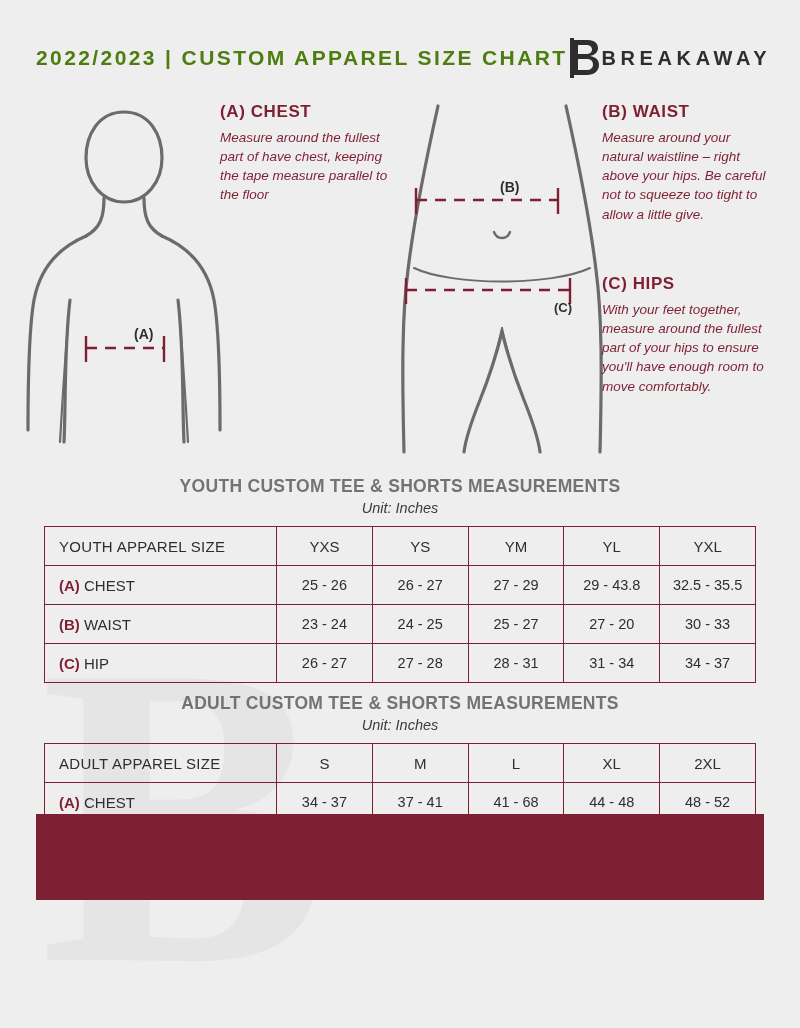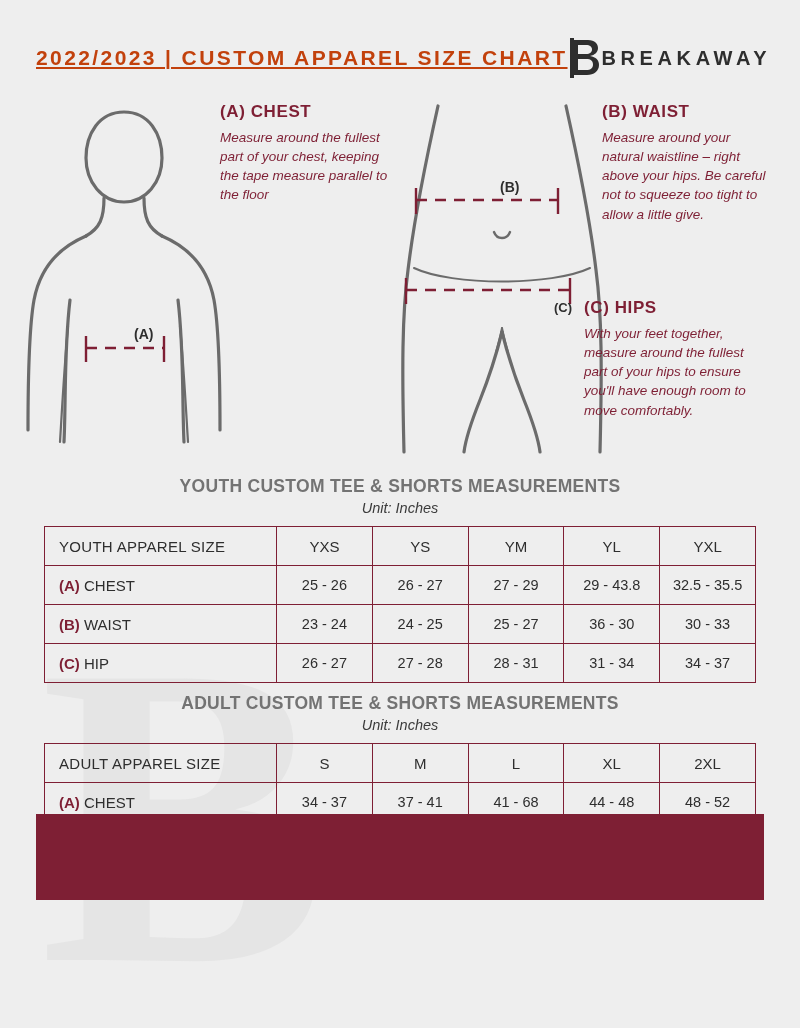--- a/index.html
+++ b/index.html
@@ -39,23 +39,22 @@
   .header {
     display: flex;
     align-items: center;
     justify-content: space-between;
     padding: 38px 36px 0 36px;
   }
   .header-title {
     font-size: 21px;
     font-weight: bold;
     letter-spacing: 2.4px;
-    color: #c2410c;
+    color: #4d7c0f;
     white-space: nowrap;
-    text-decoration: underline;
   }
   .brand {
     display: flex;
     align-items: center;
   }
   .brand-mark {
     width: 34px;
     height: 40px;
     position: relative;
   }
@@ -91,21 +90,21 @@
   }
   .callout-body {
     font-size: 13.5px;
     font-style: italic;
     line-height: 1.42;
     color: #7e1f34;
     margin: 0;
   }
   .callout-chest { left: 220px; top: 6px; width: 168px; }
   .callout-waist { left: 602px; top: 6px; width: 166px; }
-  .callout-hips  { left: 584px; top: 178px; width: 170px; margin-top: 24px; }
+  .callout-hips  { left: 602px; top: 178px; width: 170px; }
 
   
   .section {
     margin-top: 10px;
     padding: 0 44px;
   }
   .sec-title {
     text-align: center;
     font-size: 17.5px;
     font-weight: bold;
@@ -245,21 +244,21 @@
           <line x1="14" y1="190" x2="178" y2="190" stroke="#7e1f34" stroke-width="2.4" stroke-dasharray="11 8"></line>
           <path d="M14 178 L14 204" stroke="#7e1f34" stroke-width="2.4"></path>
           <path d="M178 178 L178 204" stroke="#7e1f34" stroke-width="2.4"></path>
         </g>
         <text x="162" y="212" font-family="Liberation Sans, sans-serif" font-size="13" font-weight="bold" fill="#2e2e2e">(C)</text>
       </svg>
     </span>
 
     <div class="callout callout-chest">
       <p class="callout-title">(A) CHEST</p>
-      <p class="callout-body">Measure around the fullest part of your chest, keeping the tape measure parallel to the floor</p>
+      <p class="callout-body">Measure around the fullest part of have chest, keeping the tape measure parallel to the floor</p>
     </div>
 
     <div class="callout callout-waist">
       <p class="callout-title">(B) WAIST</p>
       <p class="callout-body">Measure around your natural waistline – right above your hips. Be careful not to squeeze too tight to allow a little give.</p>
     </div>
 
     <div class="callout callout-hips">
       <p class="callout-title">(C) HIPS</p>
       <p class="callout-body">With your feet together, measure around the fullest part of your hips to ensure you'll
@@ -296,21 +295,21 @@
           <td>26 - 27</td>
           <td>27 - 29</td>
           <td>29 - 43.8</td>
           <td>32.5 - 35.5</td>
         </tr>
         <tr>
           <td class="row-head"><span class="tag">(B)</span> <span>WAIST</span></td>
           <td>23 - 24</td>
           <td>24 - 25</td>
           <td>25 - 27</td>
-          <td>36 - 30</td>
+          <td>27 - 20</td>
           <td>30 - 33</td>
         </tr>
         <tr>
           <td class="row-head"><span class="tag">(C)</span> <span>HIP</span></td>
           <td>26 - 27</td>
           <td>27 - 28</td>
           <td>28 - 31</td>
           <td>31 - 34</td>
           <td>34 - 37</td>
         </tr>

